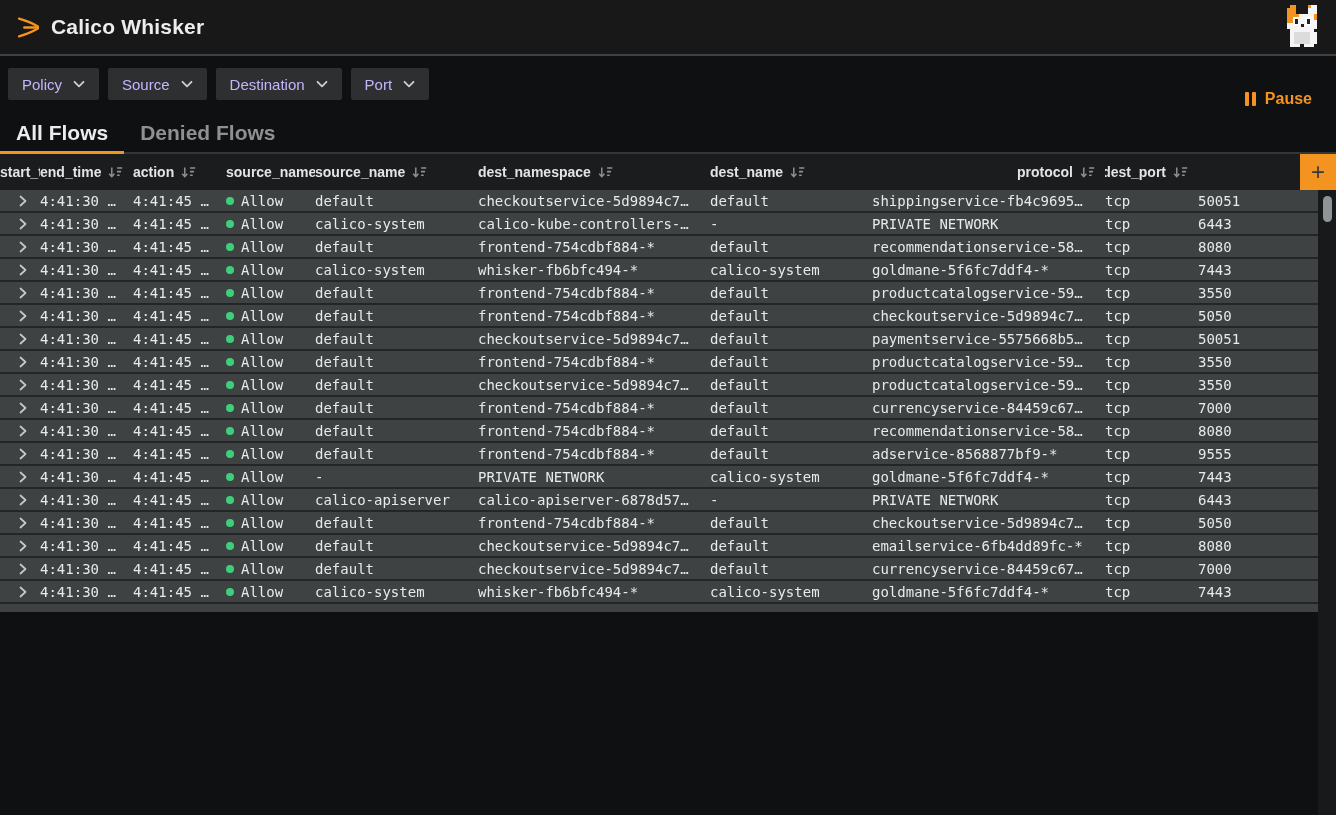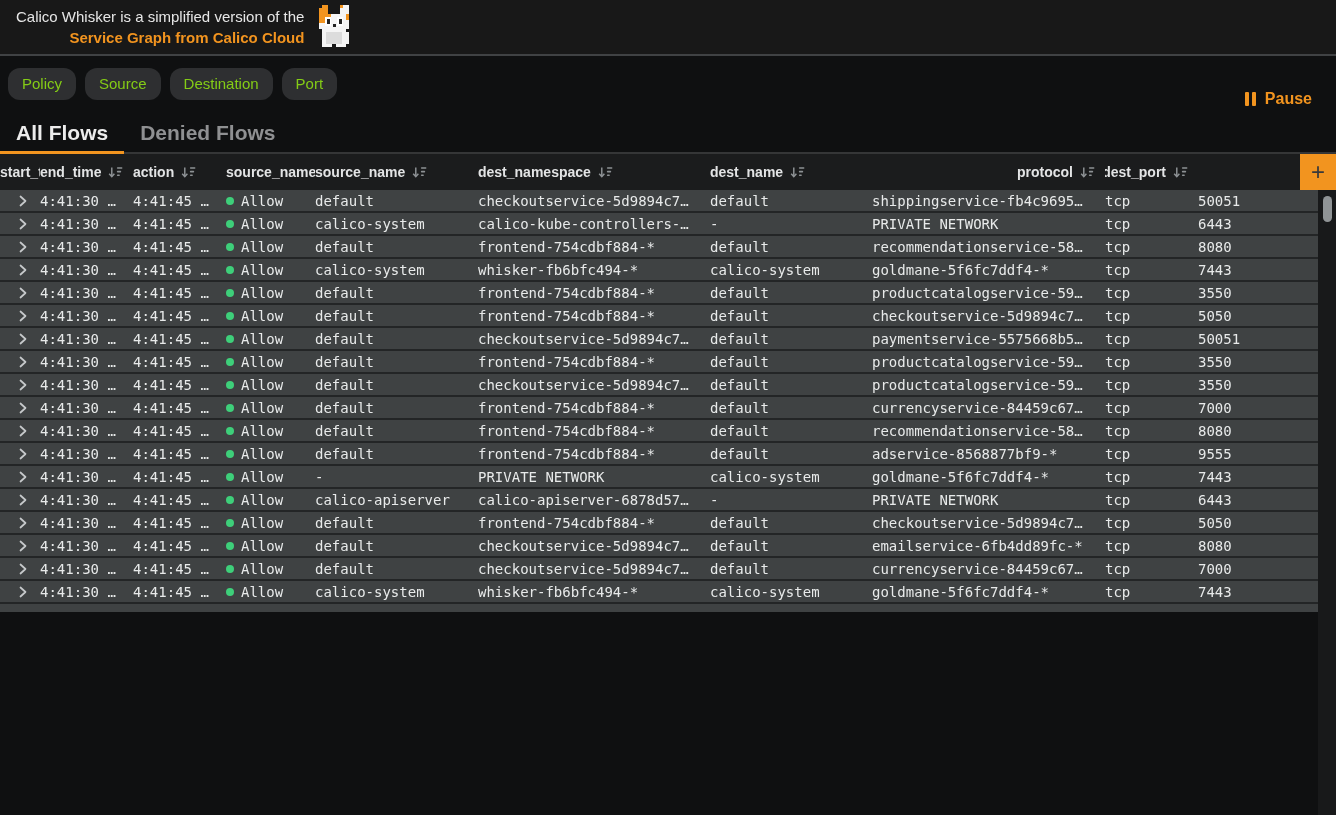--- a/index.html
+++ b/index.html
@@ -26,22 +26,22 @@
   .brand-title{font-size:21px;font-weight:700;color:#ededed;letter-spacing:.2px;}
   .tag-group{display:flex;align-items:center;gap:12px;}
   .tagline{text-align:right;line-height:1.42;font-size:15px;}
   .tagline-prefix{color:#e6e6e6;}
   .tagline-link{color:var(--accent);font-weight:700;cursor:pointer;}
 
   
   .toolbar{flex:0 0 50px;display:flex;align-items:flex-start;justify-content:space-between;
     padding:12px 24px 6px 8px;}
   .chips{display:flex;gap:9px;}
-  .chip{display:flex;align-items:center;gap:11px;background:var(--chip-bg);border:none;border-radius:12px;
-    padding:7px 14px;height:32px;font-family:inherit;font-size:15px;color:#84cc16;cursor:pointer;flex-direction:column;}
+  .chip{display:flex;align-items:center;gap:11px;background:var(--chip-bg);border:none;border-radius:2px;
+    padding:7px 14px;height:32px;font-family:inherit;font-size:15px;color:#c4b5fd;cursor:pointer;}
   .pause-btn{display:flex;align-items:center;gap:9px;background:none;border:none;cursor:pointer;
     color:var(--accent);font-family:inherit;font-size:16px;font-weight:700;margin-top:22px;}
   .pause-bars{display:inline-flex;gap:3px;}
   .pause-bars i{display:block;width:4px;height:14px;background:var(--accent);border-radius:1px;}
 
   
   .tabs{flex:0 0 35px;display:flex;border-bottom:2px solid #353637;}
   .tab{position:relative;padding:7px 16px;font-size:21px;font-weight:700;color:#8f9092;cursor:pointer;background:none;border:none;font-family:inherit;}
   .tab.active{color:#ececec;}
   .tab.active::after{content:"";position:absolute;left:0;right:0;bottom:-2px;height:3px;background:var(--accent);}
@@ -68,25 +68,31 @@
   .dot{display:inline-block;width:8px;height:8px;border-radius:50%;background:var(--green);margin-right:7px;flex:0 0 auto;}
 
   svg{display:block;}
 </style>
 </head>
 <body>
 
 <div class="app">
 
   <div class="top-header">
+    <div class="brand">
+      <svg width="27" height="27" viewBox="0 0 26 26">
+        <g stroke="#f2941f" stroke-width="2.4" stroke-linecap="round" fill="none">
+          <path d="M3 4.5 C 10 6.5, 16 9, 21 12"></path>
+          <path d="M8 13 L 21 13"></path>
+          <path d="M3 21.5 C 10 19.5, 16 17, 21 14"></path>
+        </g>
+      </svg>
+      <span class="brand-title">Calico Whisker</span>
+    </div>
     <div class="tag-group">
-      <div class="tagline">
-        <div class="tagline-prefix">Calico Whisker is a simplified version of the</div>
-        <div class="tagline-link">Service Graph from Calico Cloud</div>
-      </div>
       <svg width="42" height="46" viewBox="0 0 14 15" shape-rendering="crispEdges">
 
         <rect x="2" y="0" width="2" height="1" fill="#f2941f"></rect>
         <rect x="1" y="1" width="3" height="2" fill="#f2941f"></rect>
         <rect x="8" y="0" width="1" height="1" fill="#f2941f"></rect>
         <rect x="9" y="0" width="2" height="1" fill="#f5f5f5"></rect>
         <rect x="8" y="1" width="3" height="2" fill="#f5f5f5"></rect>
 
         <rect x="1" y="3" width="10" height="5" fill="#f5f5f5"></rect>
         <rect x="1" y="3" width="4" height="3" fill="#f2941f"></rect>

